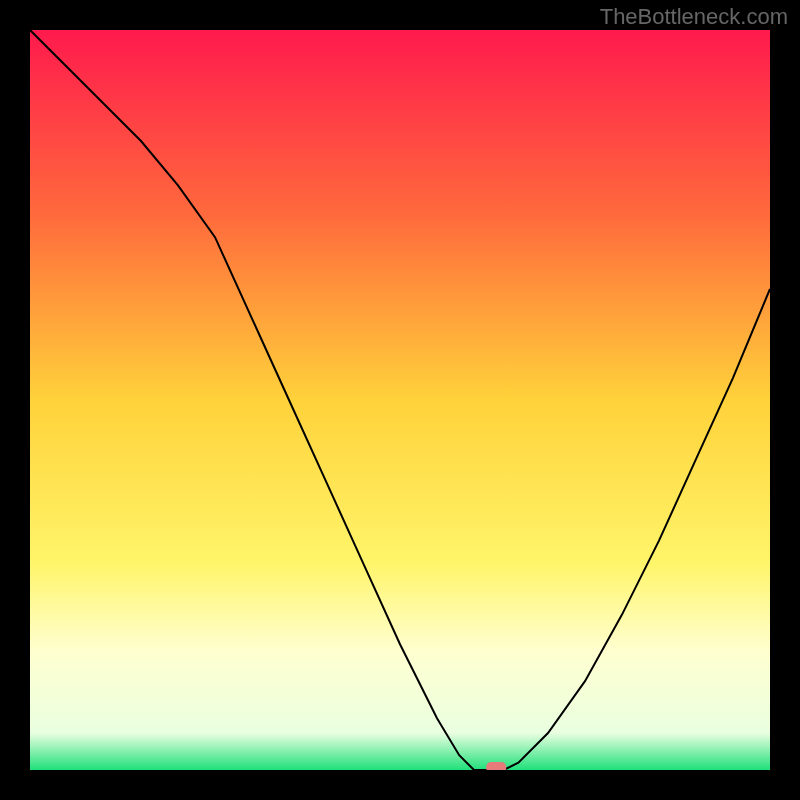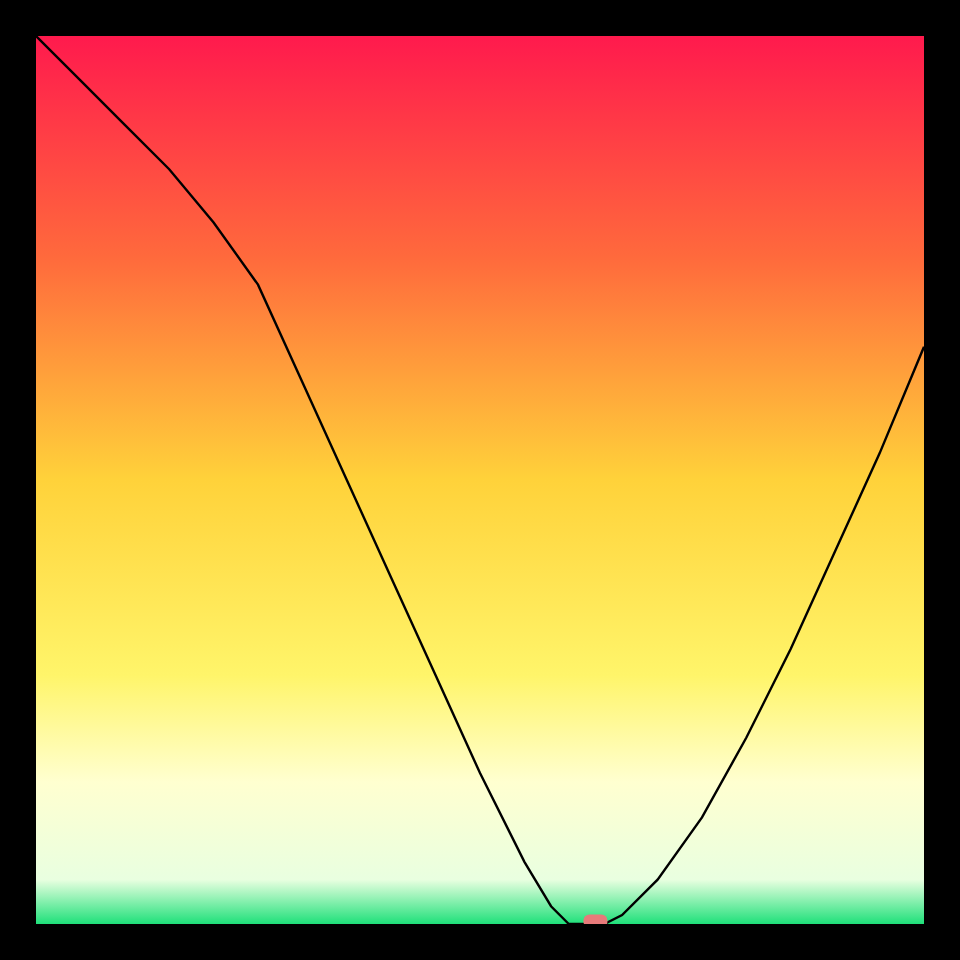--- a/index.html
+++ b/index.html
@@ -41,20 +41,21 @@
   }
   .marker {
     fill: #e77a7a;
     stroke: none;
   }
 </style>
 </head>
 <body>
 
 <div class="frame">
+  <div class="watermark">TheBottleneck.com</div>
 
   <div class="plot">
     <svg viewBox="0 0 740 740" width="740" height="740">
       <defs>
         <linearGradient id="bg-grad" x1="0" y1="0" x2="0" y2="1">
         <stop offset="0%" stop-color="#ff1a4d"></stop>
             <stop offset="25%" stop-color="#ff6a3c"></stop>
             <stop offset="50%" stop-color="#ffd23a"></stop>
             <stop offset="72%" stop-color="#fff56a"></stop>
             <stop offset="84%" stop-color="#ffffd0"></stop>

